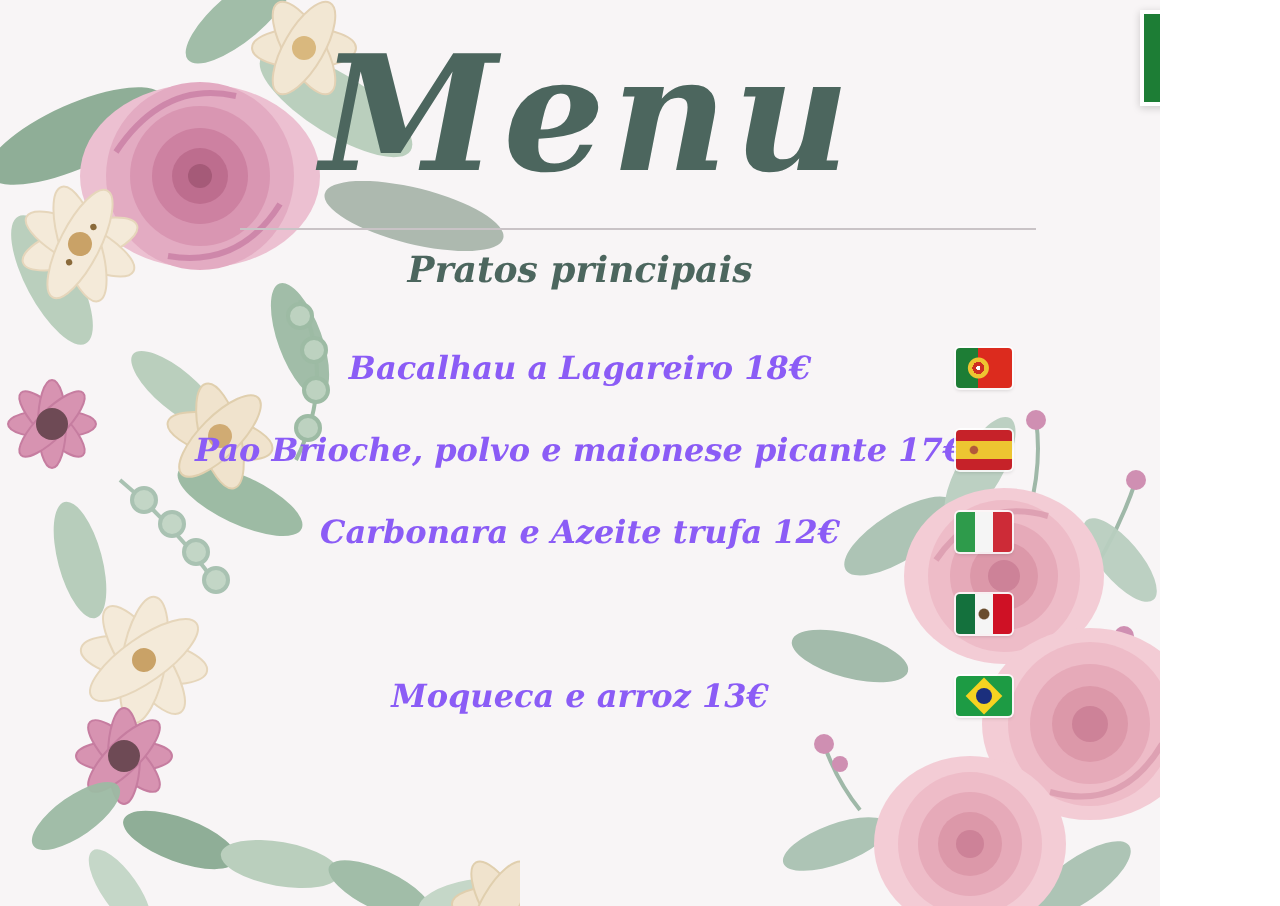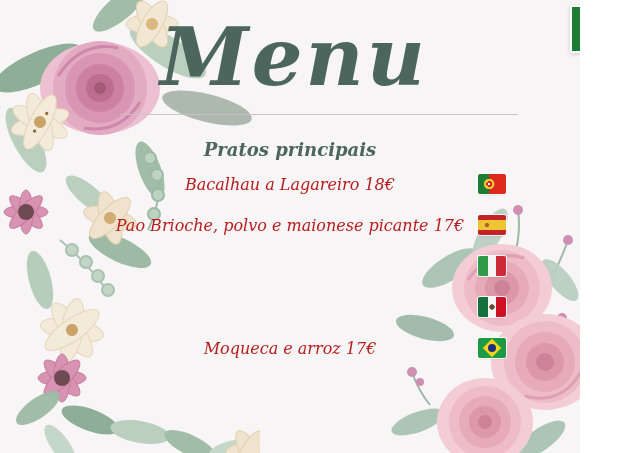--- a/index.html
+++ b/index.html
@@ -24,31 +24,30 @@
   }
   .divider{
     position:absolute;top:114px;left:120px;width:398px;height:1px;
     background:#c9c3c6;
   }
   .subtitle{
     position:absolute;top:125px;left:0;right:0;
     text-align:center;
     font-size:18px;font-weight:bold;font-style:italic;
     color:#4c665e;
-    margin-top:14px;
   }
 
   .menu-list{position:absolute;top:163px;left:0;right:0;}
   .menu-row{position:relative;height:41px;}
   .menu-row .dish{
     position:absolute;left:0;right:0;top:50%;
     transform:translateY(-50%);
     text-align:center;
-    font-size:16px;font-weight:normal;font-style:italic;
-    color:#b91c1c;
+    font-size:16px;font-weight:bold;font-style:italic;
+    color:#8b5cf6;
     white-space:nowrap;
   }
   .flag{
     position:absolute;left:478px;top:50%;transform:translateY(-50%);
     width:28px;height:20px;border-radius:2px;
     box-shadow:0 0 0 1px rgba(255,255,255,.85),0 1px 2px rgba(0,0,0,.18);
   }
   .flag.portugal{background:
     radial-gradient(circle at 40% 50%, #fdfdfd 0 1px, #cf2e22 1px 3px, #eec431 3px 5px, rgba(0,0,0,0) 5.5px),
     linear-gradient(90deg,#1d7d35 0 40%, #dc2b1e 40%);}
@@ -271,26 +270,27 @@
       <span class="flag portugal" title="Portugal"></span>
     </div>
 
 
     <div class="menu-row">
       <span class="dish">Pao Brioche, polvo e maionese picante 17€</span>
       <span class="flag spain" title="Spain"></span>
     </div>
 
     <div class="menu-row">
+      <span class="dish">Carbonara e Azeite trufa 12€</span>
       <span class="flag italy" title="Italy"></span>
     </div>
 
     <div class="menu-row">
       <span class="flag mexico" title="Mexico"></span>
     </div>
 
     <div class="menu-row">
-      <span class="dish">Moqueca e arroz 17€</span>
+      <span class="dish">Moqueca e arroz 13€</span>
       <span class="flag brazil" title="Brazil"></span>
     </div>
   </div>
 
 </div>
 
 </body></html>

